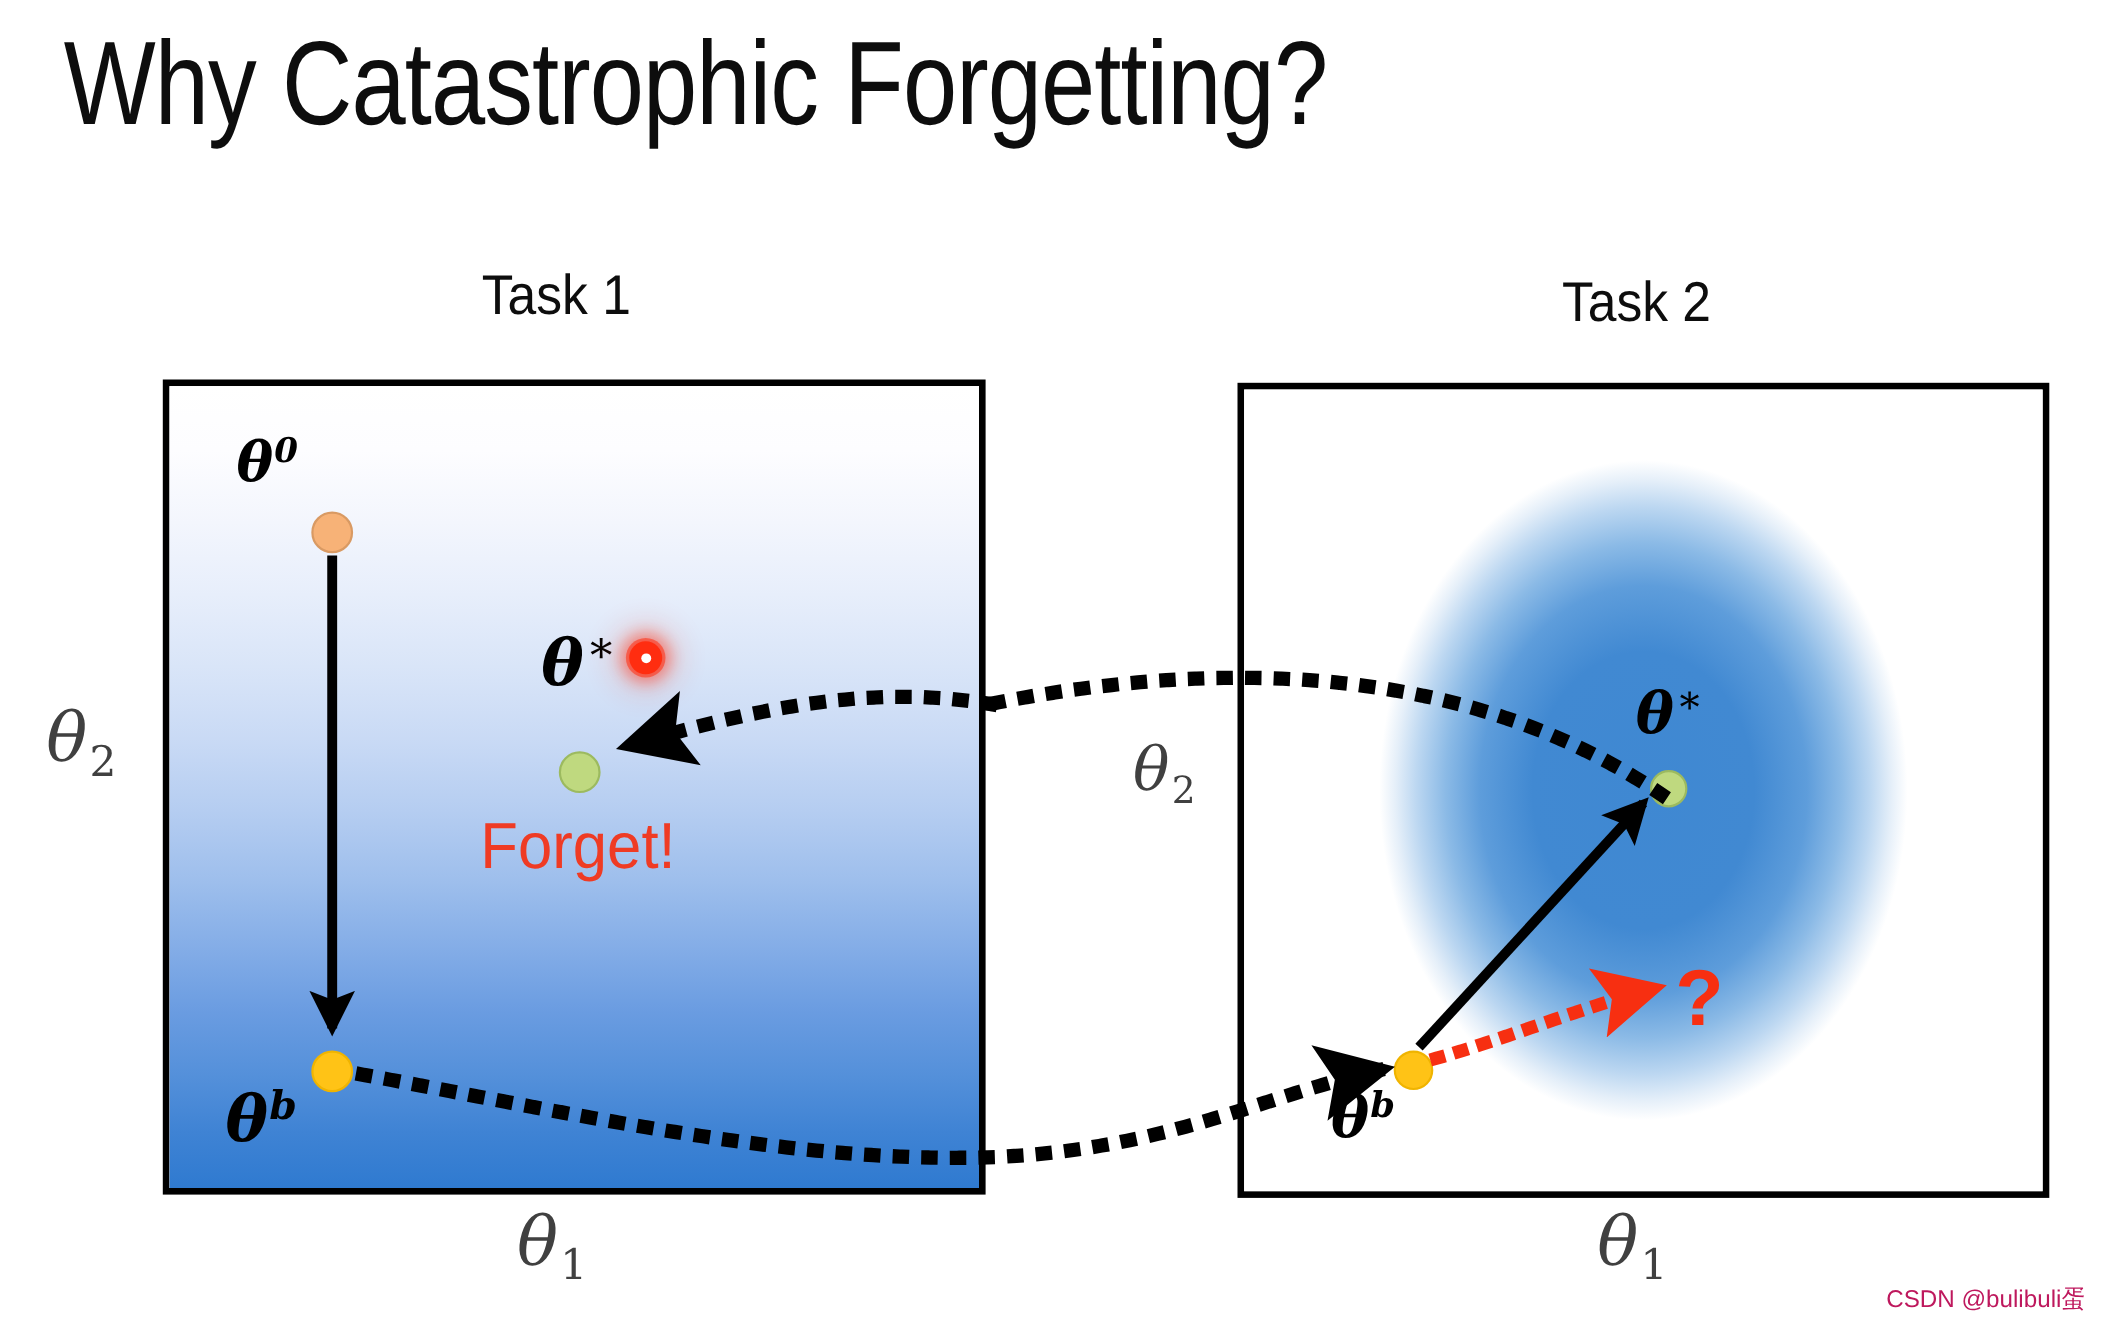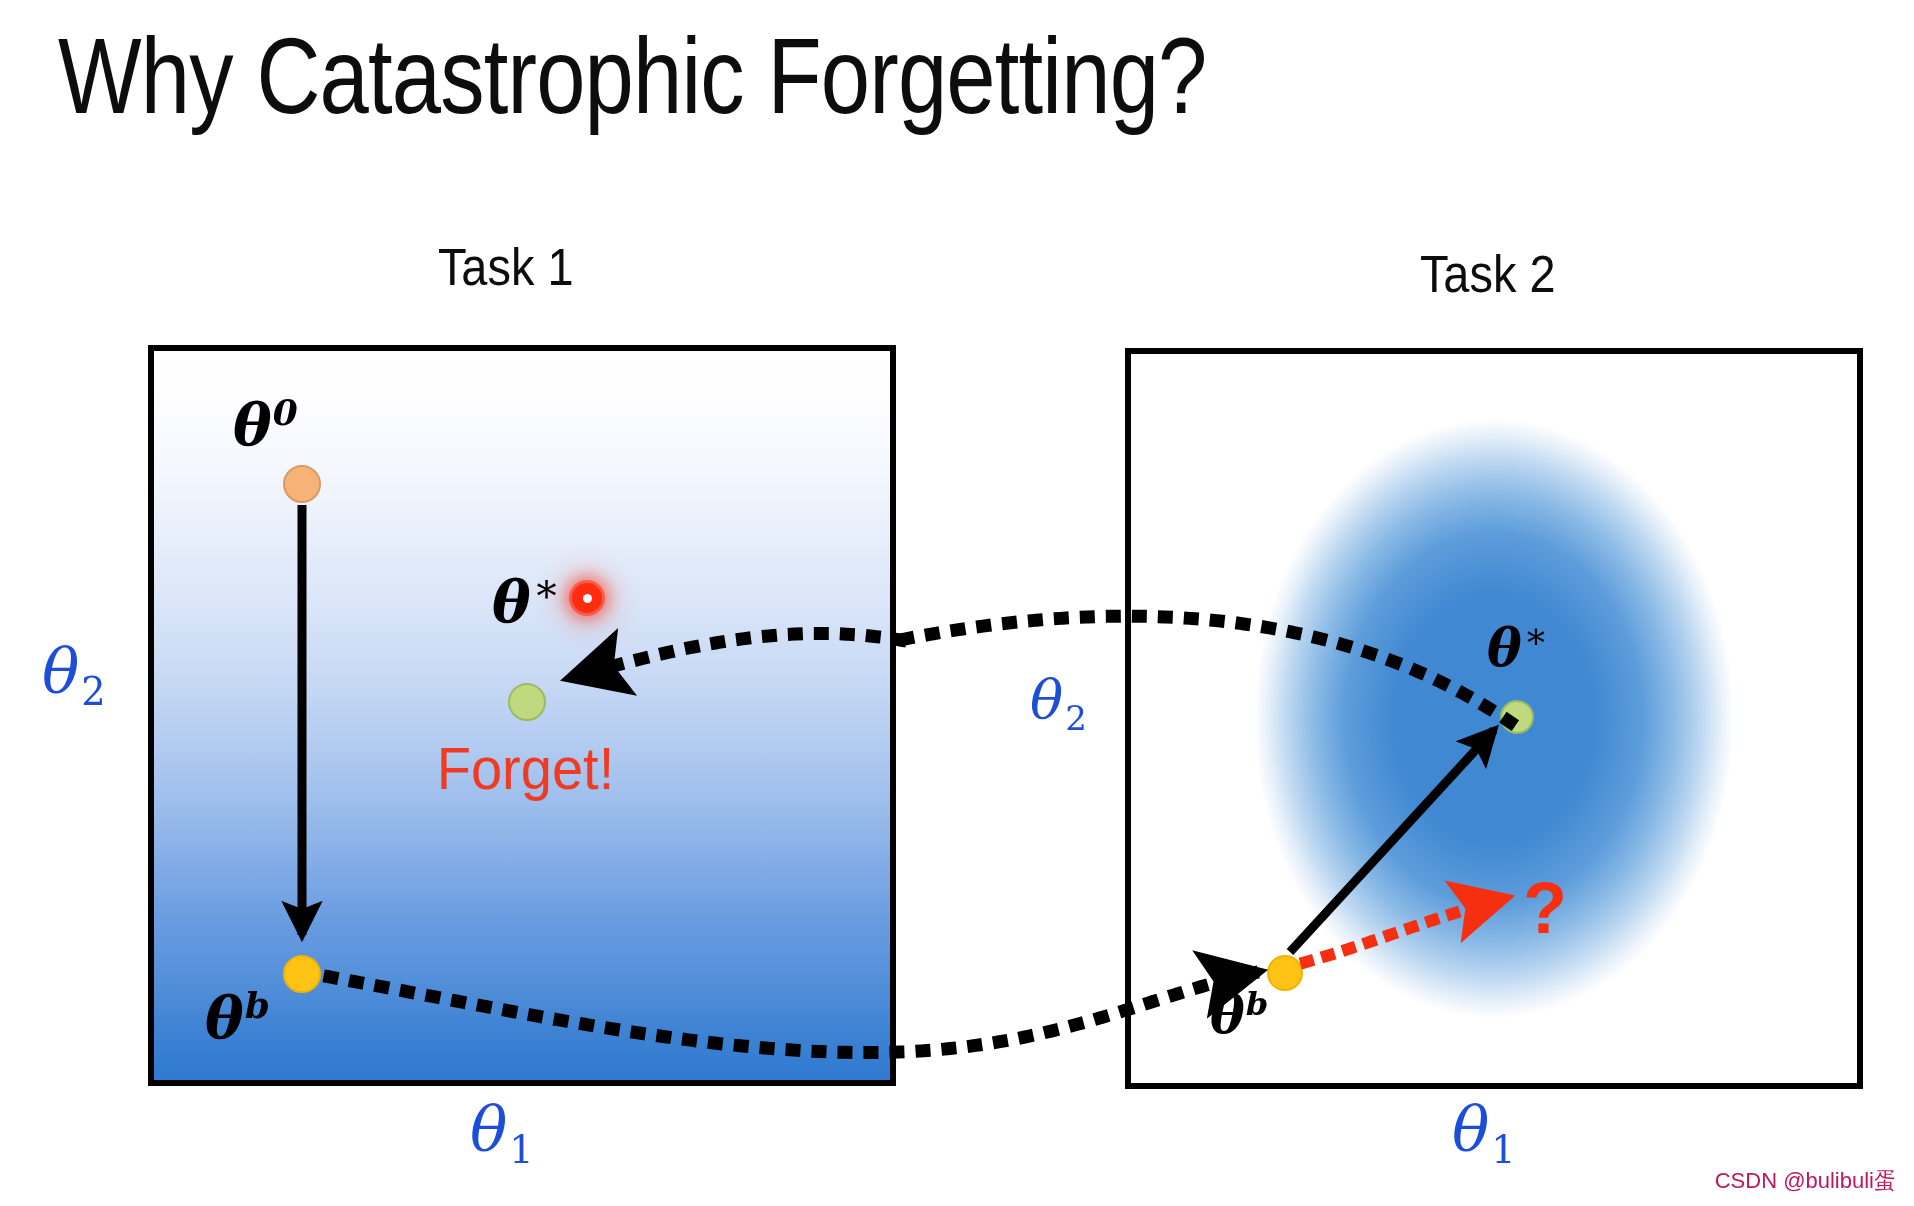--- a/index.html
+++ b/index.html
@@ -99,21 +99,21 @@
         #bcd7f1 86%,
         #e5eff9 94%,
         #ffffff 100%);
   }
 
   
   .axis-label {
     position: absolute;
     font-family: "DejaVu Serif", serif;
     font-style: italic;
-    color: #1d4ed8;
+    color: #404040;
     white-space: nowrap;
     line-height: 1;
   }
   .axis-label .sub {
     font-size: 0.62em;
     font-style: normal;
     font-family: "DejaVu Serif", serif;
     vertical-align: sub;
     margin-left: 2px;
   }
@@ -137,21 +137,21 @@
     vertical-align: super;
     margin-left: 1px;
   }
   .theta-label .sup-star {
     font-size: 0.70em;
     font-weight: normal;
     font-style: normal;
     vertical-align: super;
     margin-left: 2px;
   }
-  #label-theta0-t1 { left: 233px; top: 395px;  font-size: 58px; }
+  #label-theta0-t1 { left: 215px; top: 395px;  font-size: 50px; }
   #label-thetastar-t1 { left: 492px; top: 568px; font-size: 58px; }
   #label-thetab-t1 { left: 205px; top: 988px;  font-size: 58px; }
   #label-thetastar-t2 { left: 1487px; top: 618px; font-size: 52px; }
   #label-thetab-t2 { left: 1210px; top: 988px; font-size: 52px; }
 
   
   .dot {
     position: absolute;
     border-radius: 50%;
     box-sizing: border-box;

